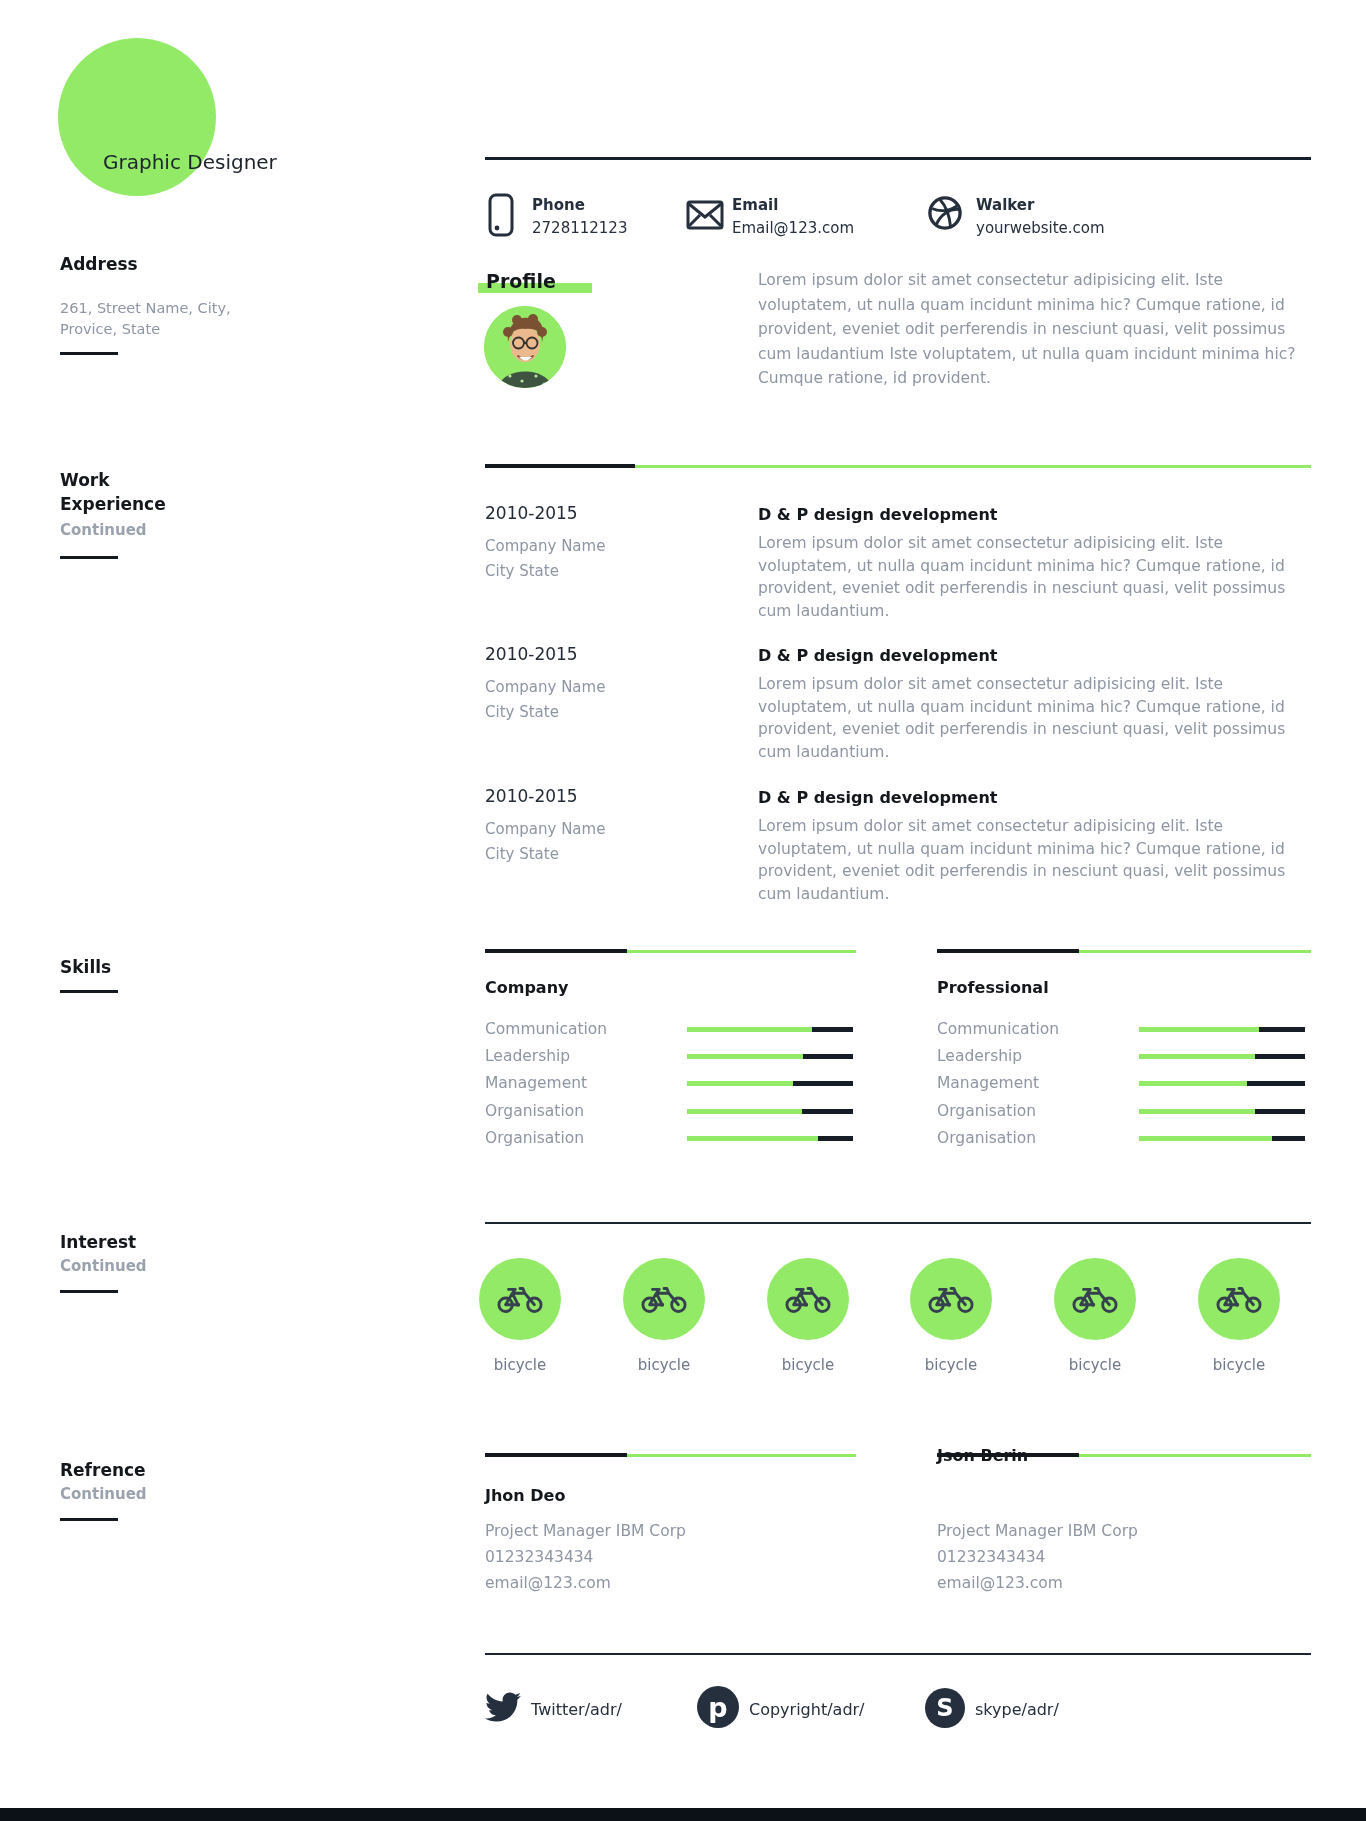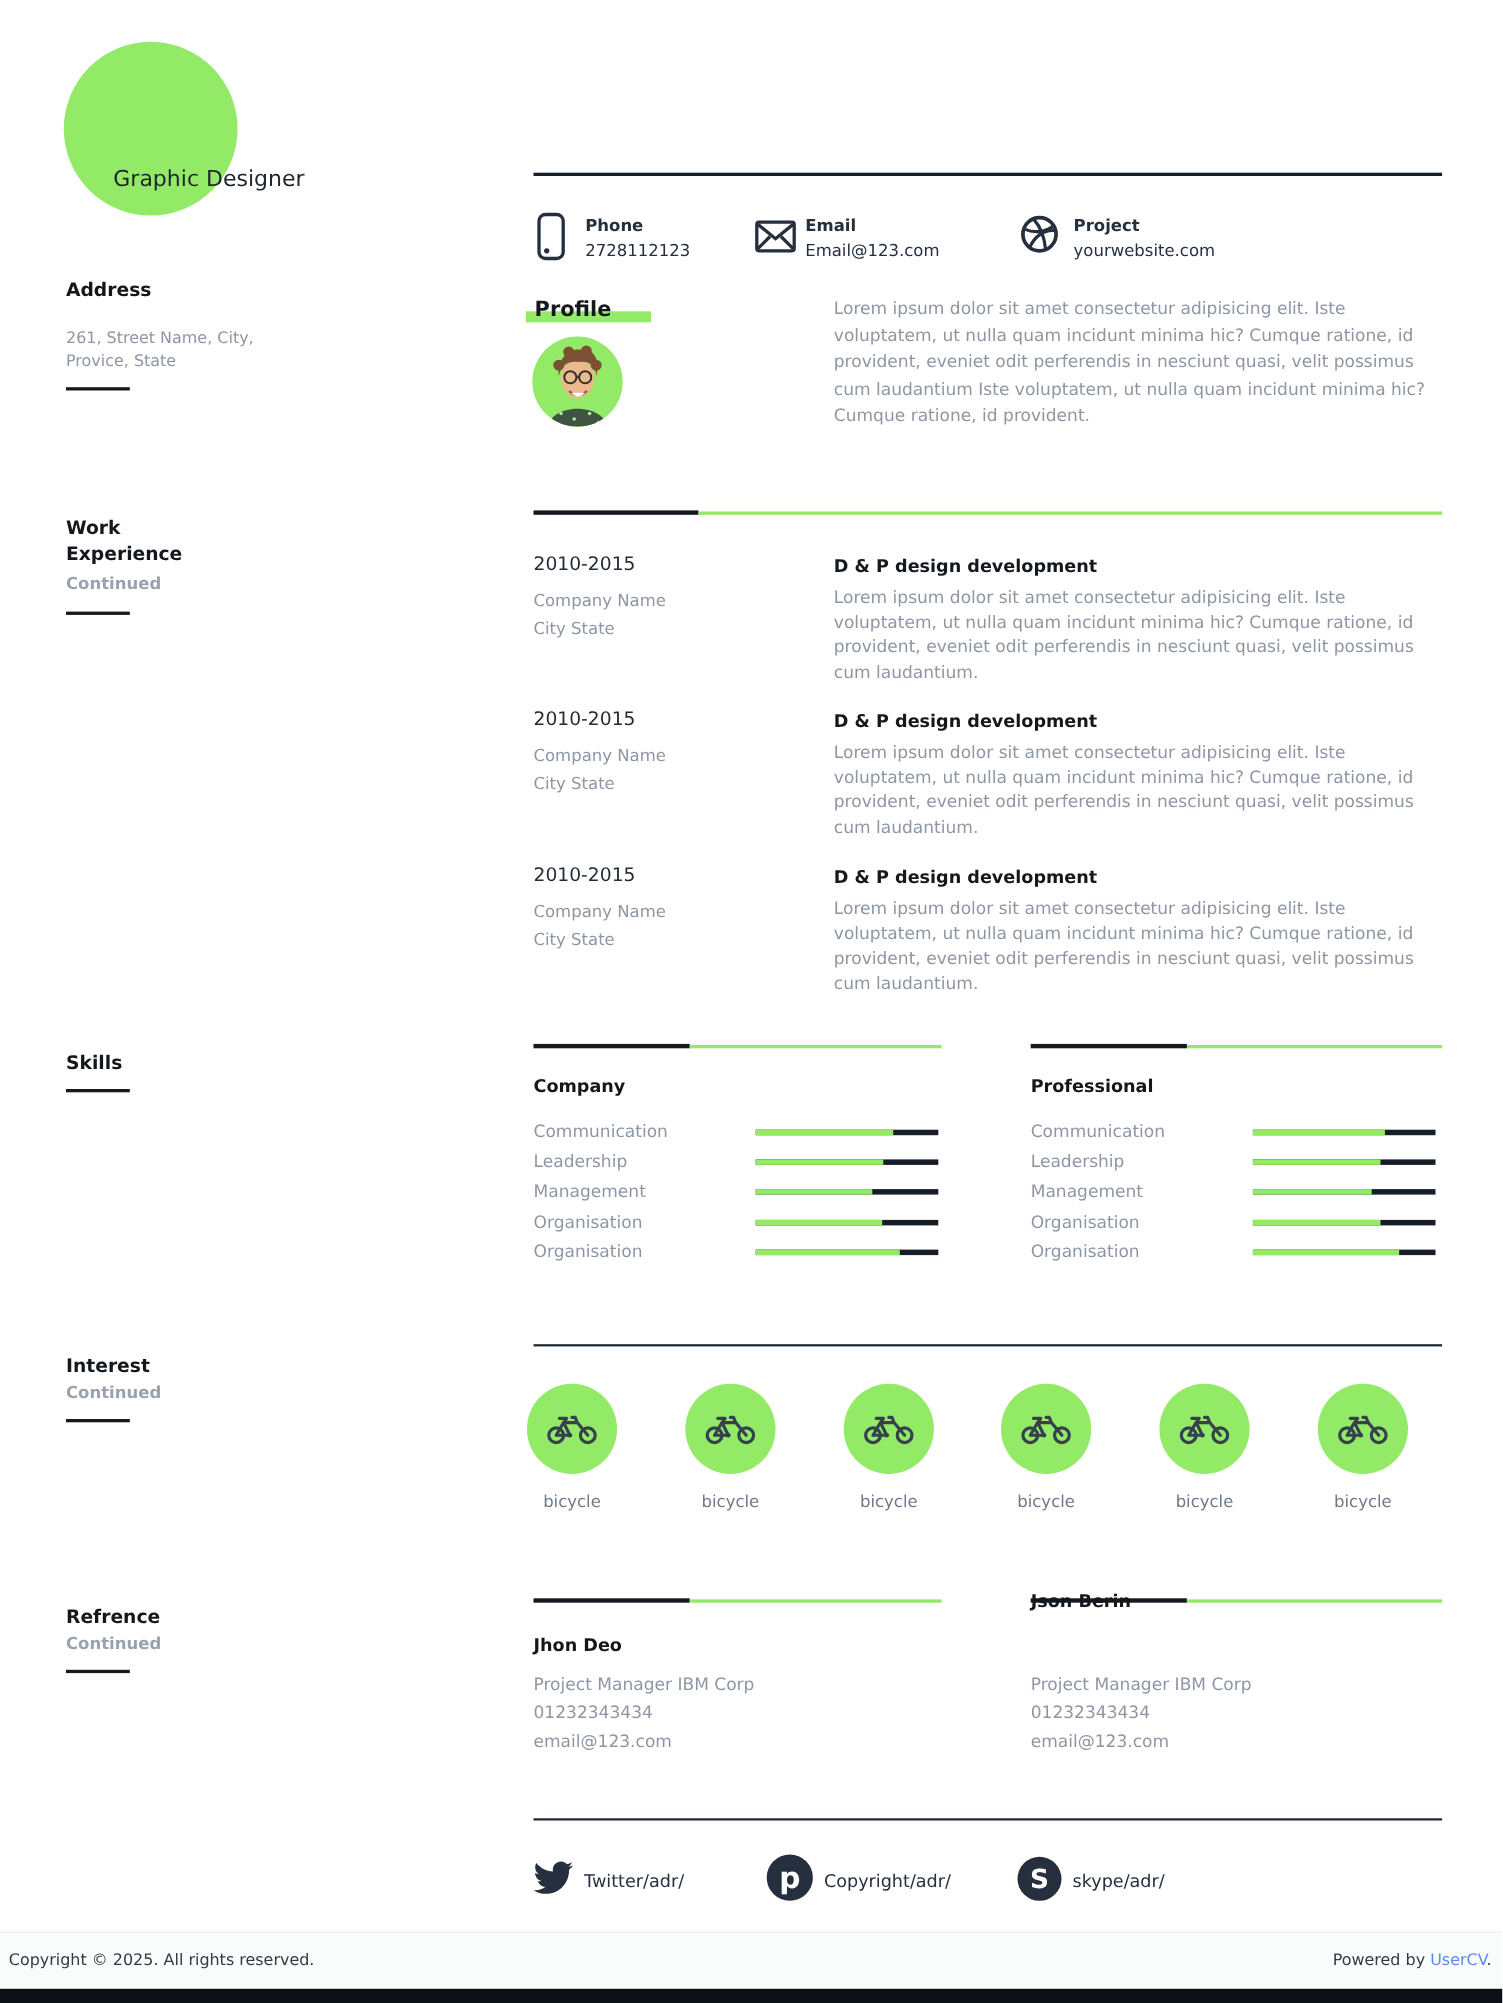--- a/index.html
+++ b/index.html
@@ -100,21 +100,21 @@
   </div>
   <div class="abs c-label" style="left:732px;top:196px">Email</div>
   <div class="abs c-value" style="left:732px;top:219px">Email@123.com</div>
 
   <div class="abs icon-navy" style="left:926px;top:194px">
     <svg width="38" height="38" viewBox="0 0 34 34">
         <circle cx="17" cy="17" r="13.5" fill="none" stroke="#252F3D" stroke-width="3"></circle>
         <path d="M5.5 13 C 13 16.5, 23 15, 29 9.5 M9 28 C 12.5 19, 21 12.5, 30.5 14 M12.5 5 C 18 11, 21 19, 22 29.5" fill="none" stroke="#252F3D" stroke-width="2.6"></path>
       </svg>
   </div>
-  <div class="abs c-label" style="left:976px;top:196px">Project</div>
+  <div class="abs c-label" style="left:976px;top:196px">Walker</div>
   <div class="abs c-value" style="left:976px;top:219px">yourwebsite.com</div>
 
   <div class="abs rail-h" style="left:60px;top:252px">Address</div>
   <div class="abs addr" style="left:60px;top:298px">261, Street Name, City,</div>
   <div class="abs addr" style="left:60px;top:319px">Provice, State</div>
   <div class="abs rail-line" style="left:60px;top:352px"></div>
 
   <div class="abs hl-wrap">
     <div class="hl-bar"></div>
     <div class="sec-h hl-text">Profile</div>
@@ -335,22 +335,15 @@
       </svg>
   </div>
   <div class="abs soc-label" style="left:531px;top:1700px">Twitter/adr/</div>
 
   <div class="abs soc-badge" style="left:697px;top:1686px;width:42px;height:42px;font-size:27px">p</div>
   <div class="abs soc-label" style="left:749px;top:1700px">Copyright/adr/</div>
 
   <div class="abs soc-badge" style="left:925px;top:1688px;width:40px;height:40px;font-size:24px">S</div>
   <div class="abs soc-label" style="left:975px;top:1700px">skype/adr/</div>
 
-  <div class="abs footer-band">
-    <span class="abs foot-text" style="left:8px;top:17px">Copyright © 2025. All rights reserved.</span>
-    <span class="abs foot-text" style="right:10px;top:17px;white-space:nowrap">
-      <span>Powered by</span>
-      <a class="link" href="#">UserCV</a><span>.</span>
-    </span>
-  </div>
   <div class="abs bottombar"></div>
 
 </div>
 
 </body></html>

